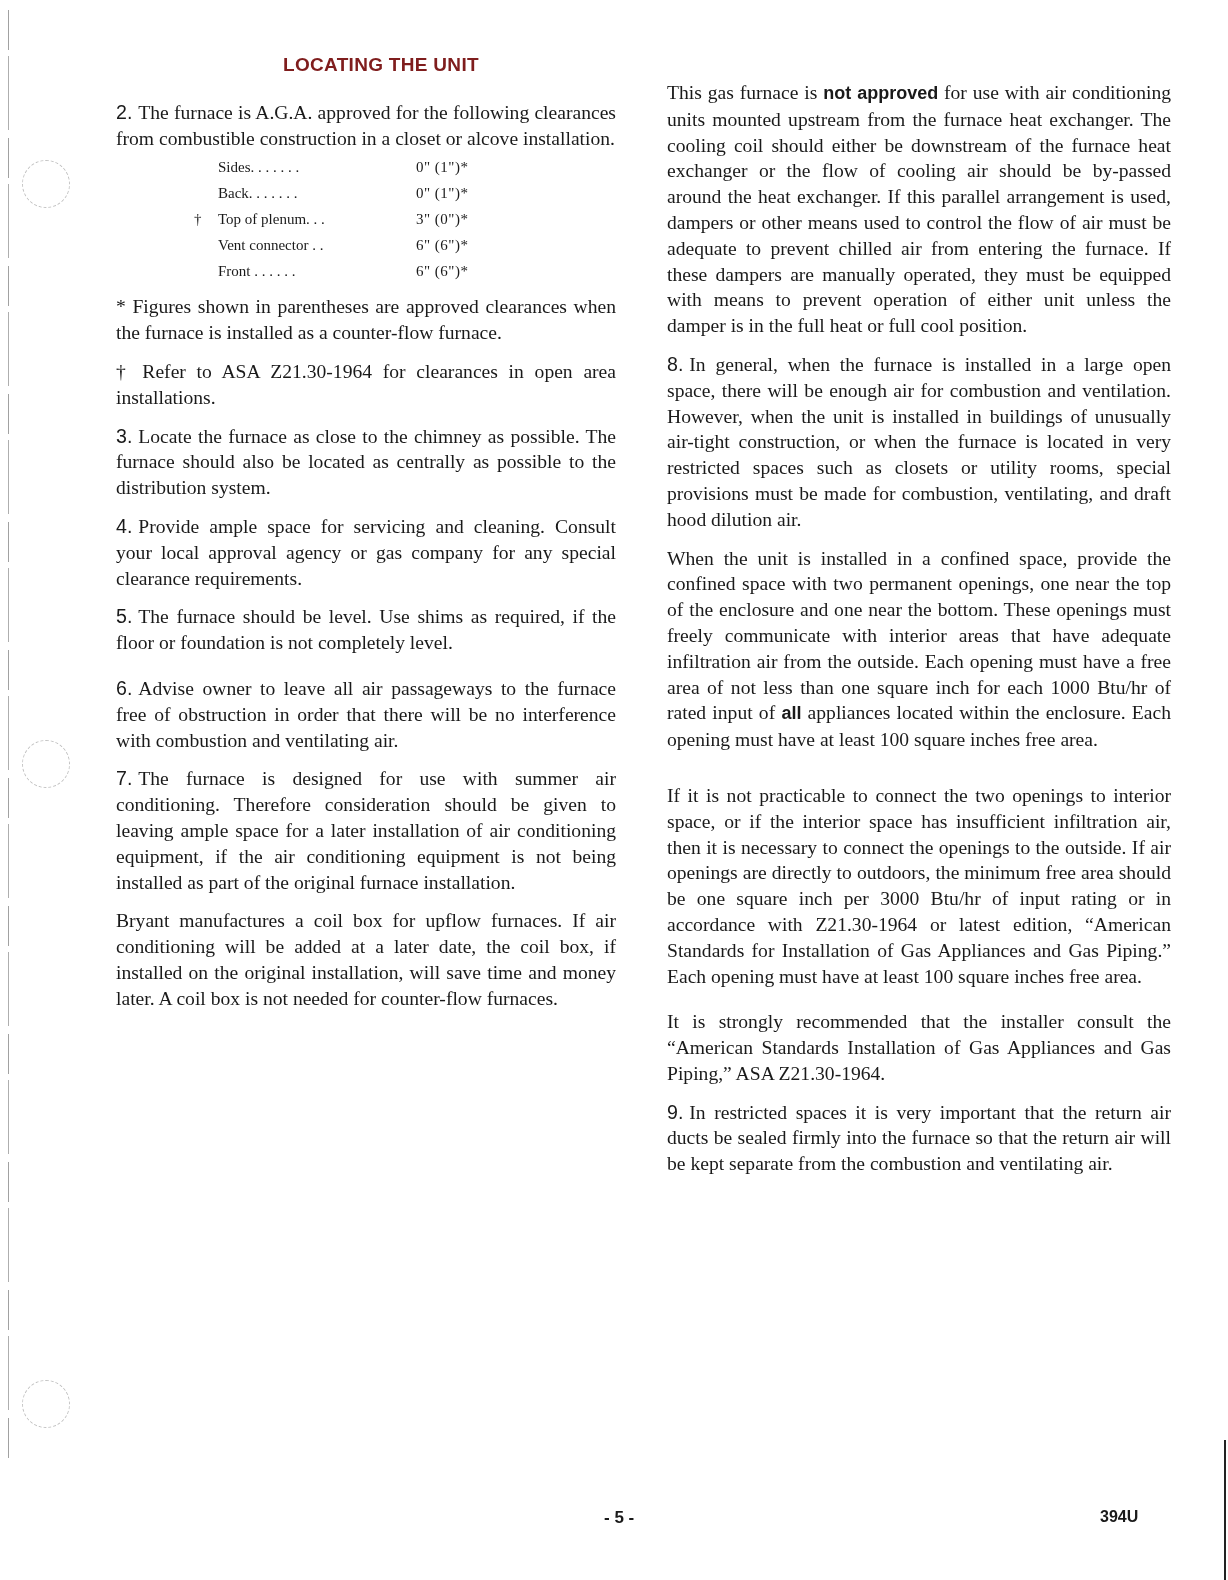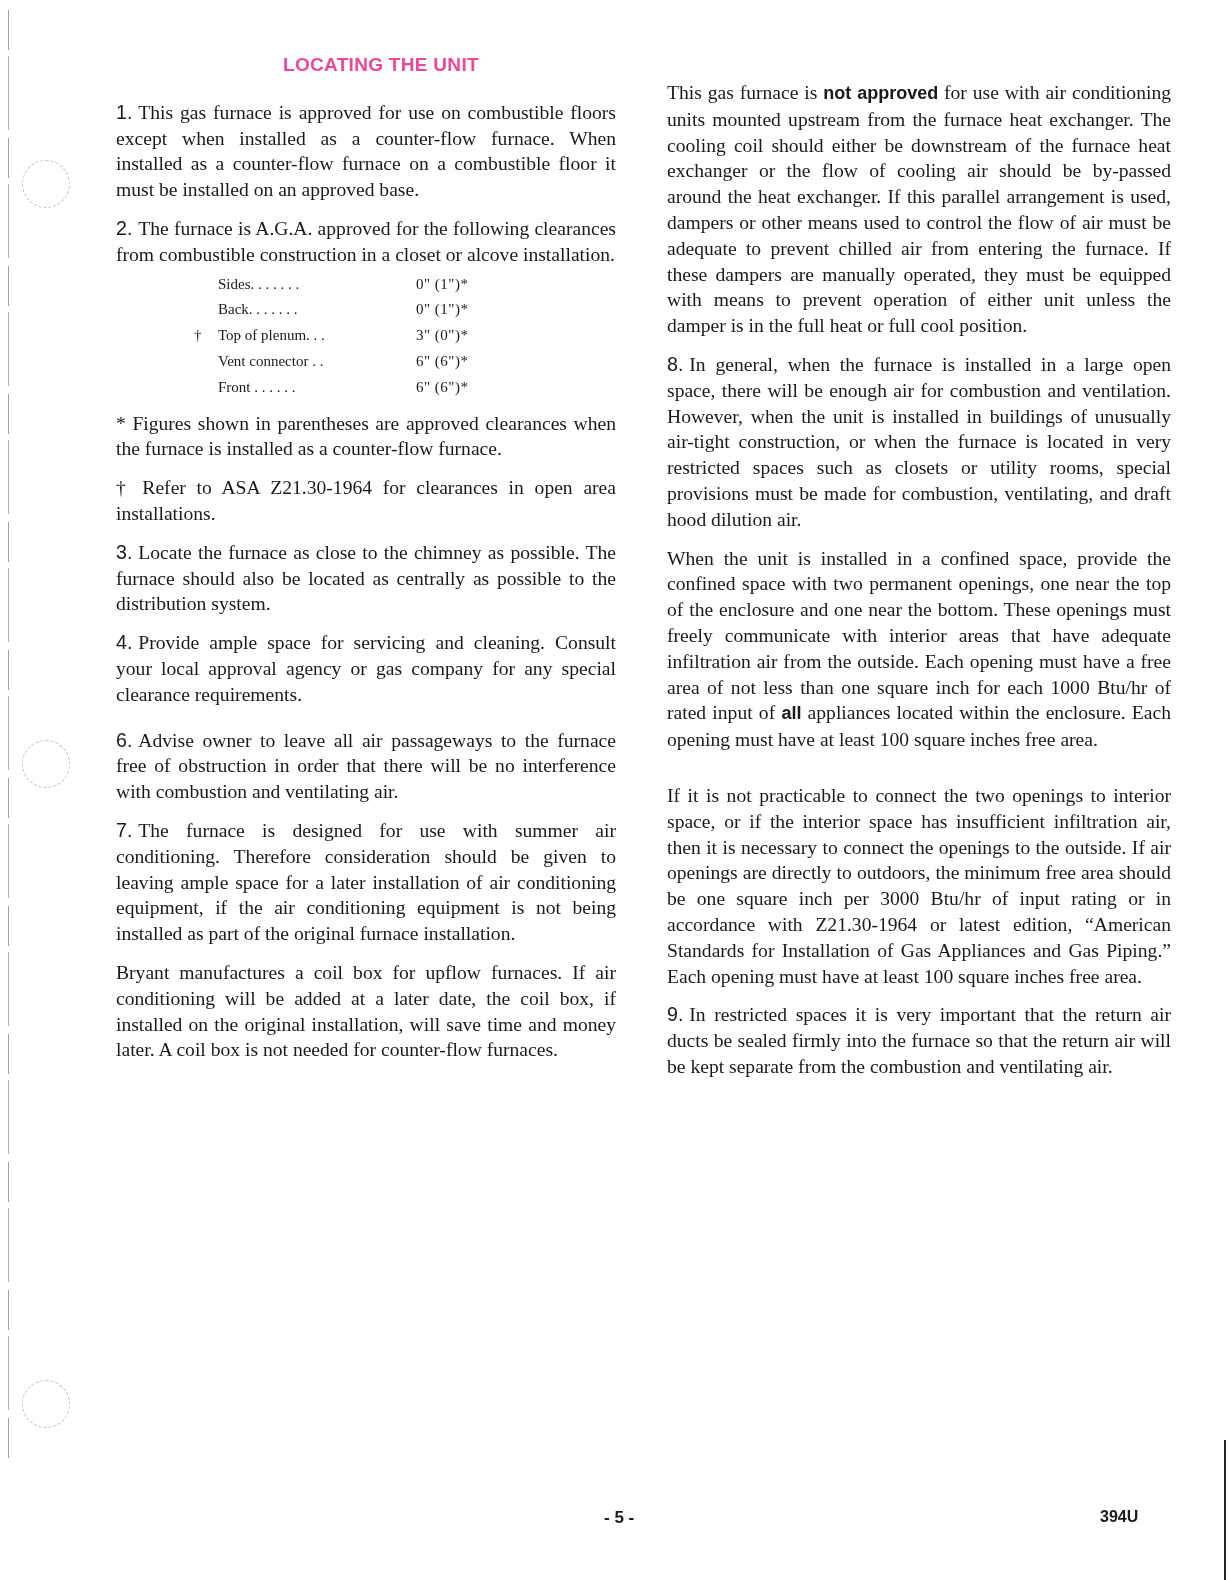--- a/index.html
+++ b/index.html
@@ -56,21 +56,21 @@
     .col-left { left: 116px; top: 52px; }
     .col-right { left: 650px; top: 80px; width: 504px; margin-left: 17px; }
 
     .heading {
       font-family: "Liberation Sans", "DejaVu Sans", sans-serif;
       font-size: 19px;
       font-weight: bold;
       letter-spacing: 0.3px;
       text-align: center;
       margin: 0 0 22px 30px;
-      color: #ec4899;
+      color: #7f1d1d;
     }
     .para {
       margin: 0 0 13px 0;
     }
     .para .num {
       font-family: "Liberation Sans", "DejaVu Sans", sans-serif;
       margin-right: 6px;
     }
     .bold-sans {
       font-family: "Liberation Sans", "DejaVu Sans", sans-serif;
@@ -125,23 +125,20 @@
 
   <div class="edge-line-left"></div>
   <div class="edge-line-right"></div>
   <div class="punch-mark" style="left:22px; top:160px;"></div>
   <div class="punch-mark" style="left:22px; top:740px;"></div>
   <div class="punch-mark" style="left:22px; top:1380px;"></div>
 
   <div class="col col-left">
     <h1 class="heading">LOCATING THE UNIT</h1>
 
-    <p class="para">
-      <span class="num">1.</span><span>This gas furnace is approved for use on combustible floors except when installed as a counter-flow furnace. When installed as a counter-flow furnace on a combustible floor it must be installed on an approved base.</span>
-    </p>
 
     <p class="para" style="margin-bottom:4px;">
       <span class="num">2.</span><span>The furnace is A.G.A. approved for the following clearances from combustible construction in a closet or alcove installation.</span>
     </p>
 
     <table class="clear-table">
       <tbody>
         <tr>
           <td class="mark"></td>
           <td class="label">Sides. . . . . . .</td>
@@ -175,20 +172,23 @@
     <p class="para">† Refer to ASA Z21.30-1964 for clearances in open area installations.</p>
 
     <p class="para">
       <span class="num">3.</span><span>Locate the furnace as close to the chimney as possible. The furnace should also be located as centrally as possible to the distribution system.</span>
     </p>
 
     <p class="para">
       <span class="num">4.</span><span>Provide ample space for servicing and cleaning. Consult your local approval agency or gas company for any special clearance requirements.</span>
     </p>
 
+    <p class="para">
+      <span class="num">5.</span><span>The furnace should be level. Use shims as required, if the floor or foundation is not completely level.</span>
+    </p>
 
     <p class="para" style="margin-top:20px;">
       <span class="num">6.</span><span>Advise owner to leave all air passageways to the furnace free of obstruction in order that there will be no interference with combustion and ventilating air.</span>
     </p>
 
     <p class="para">
       <span class="num">7.</span><span>The furnace is designed for use with summer air conditioning. Therefore consideration should be given to leaving ample space for a later installation of air conditioning equipment, if the air conditioning equipment is not being installed as part of the original furnace installation.</span>
     </p>
 
     <p class="para">Bryant manufactures a coil box for upflow furnaces. If air conditioning will be added at a later date, the coil box, if installed on the original installation, will save time and money later. A coil box is not needed for counter-flow furnaces.</p>
@@ -202,20 +202,21 @@
     <p class="para">
       <span class="num">8.</span><span>In general, when the furnace is installed in a large open space, there will be enough air for combustion and ventilation. However, when the unit is installed in buildings of unusually air-tight construction, or when the furnace is located in very restricted spaces such as closets or utility rooms, special provisions must be made for combustion, ventilating, and draft hood dilution air.</span>
     </p>
 
     <p class="para">
       <span>When the unit is installed in a confined space, provide the confined space with two permanent openings, one near the top of the enclosure and one near the bottom. These openings must freely communicate with interior areas that have adequate infiltration air from the outside. Each opening must have a free area of not less than one square inch for each 1000 Btu/hr of rated input of </span><span class="bold-sans">all</span><span> appliances located within the enclosure. Each opening must have at least 100 square inches free area.</span>
     </p>
 
     <p class="para gap-lg">If it is not practicable to connect the two openings to interior space, or if the interior space has insufficient infiltration air, then it is necessary to connect the openings to the outside. If air openings are directly to outdoors, the minimum free area should be one square inch per 3000 Btu/hr of input rating or in accordance with Z21.30-1964 or latest edition, “American Standards for Installation of Gas Appliances and Gas Piping.” Each opening must have at least 100 square inches free area.</p>
 
+    <p class="para" style="margin-top:20px;">It is strongly recommended that the installer consult the “American Standards Installation of Gas Appliances and Gas Piping,” ASA Z21.30-1964.</p>
 
     <p class="para">
       <span class="num">9.</span><span>In restricted spaces it is very important that the return air ducts be sealed firmly into the furnace so that the return air will be kept separate from the combustion and ventilating air.</span>
     </p>
   </div>
 
   <div class="footer-page">- 5 -</div>
   <div class="footer-code">394U</div>
 </div>
 

